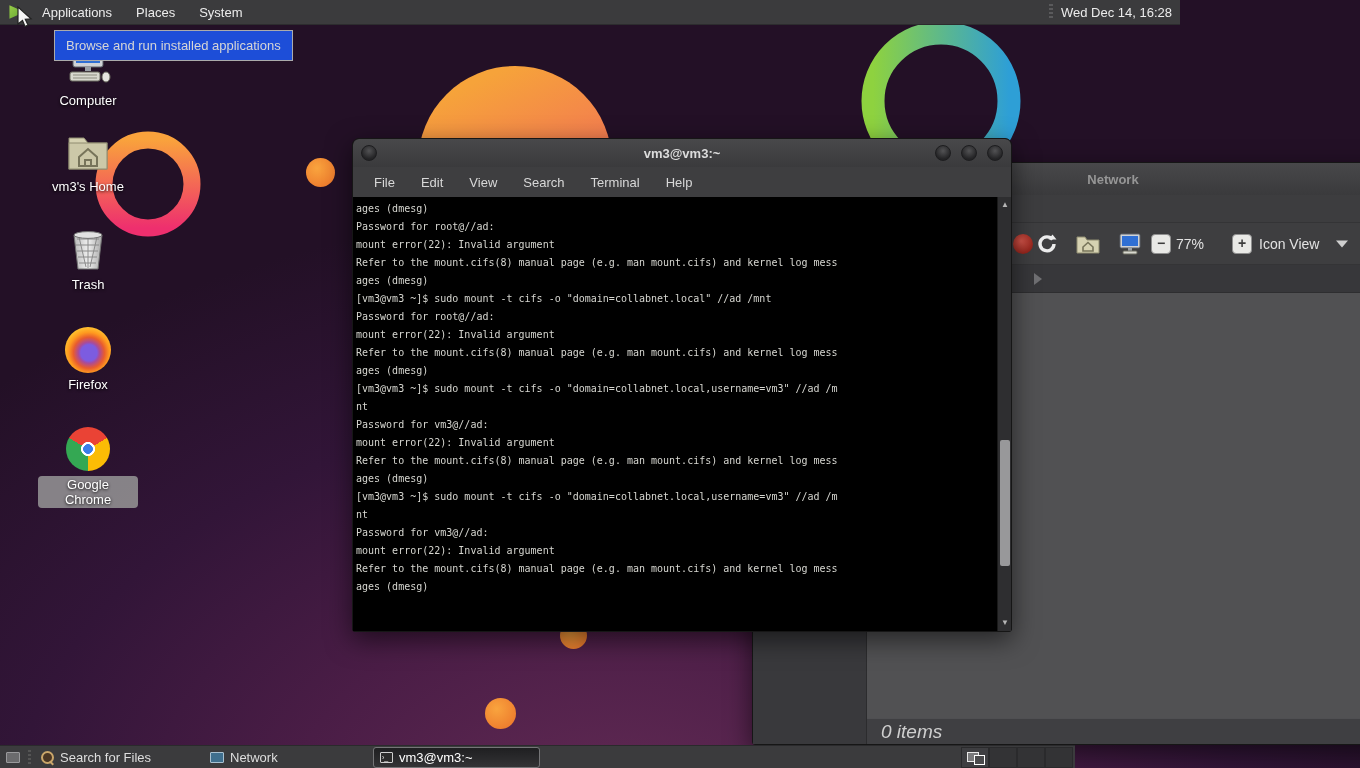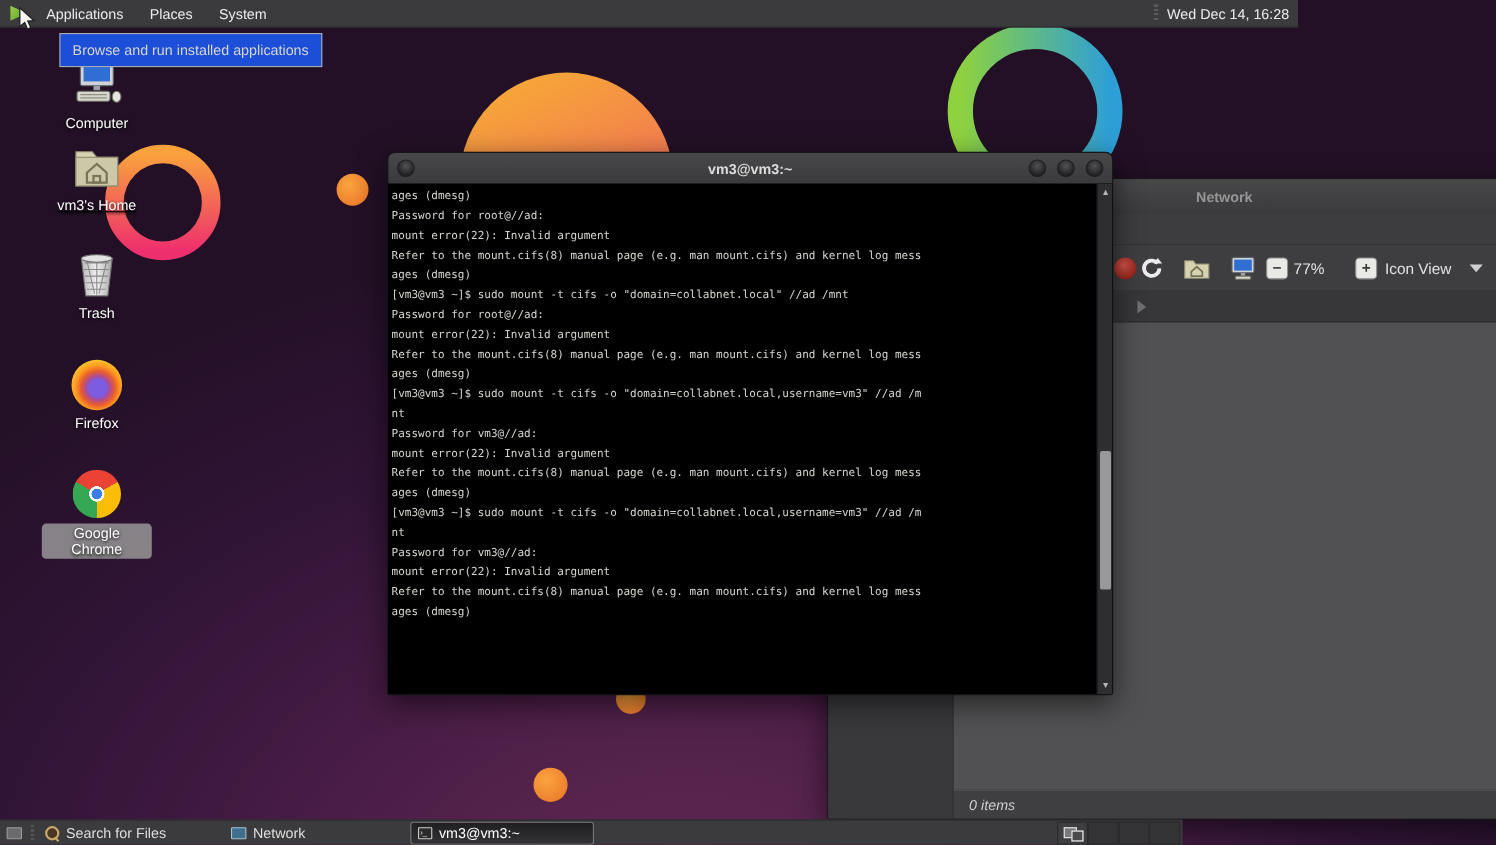--- a/index.html
+++ b/index.html
@@ -57,21 +57,21 @@
   #fm .fm-locationbar { height:28px; background:#37373a; border-bottom:1px solid #2e2e30; position:relative; flex:none; }
   .chev { position:absolute; left:252px; top:6px; color:#aaa; font-size:13px; }
   .tri-r { position:absolute; left:281px; top:8px; width:0; height:0;
     border-top:6px solid transparent; border-bottom:6px solid transparent; border-left:8px solid #6f6f72; }
   #fm .fm-body { flex:1; display:flex; min-height:0; }
   #fm .fm-sidebar { width:114px; background:#39393c; border-right:1px solid #2c2c2e; flex:none; }
   #fm .fm-main { flex:1; display:flex; flex-direction:column; min-width:0; }
   #fm .fm-content { flex:1; background:#515153; }
   #fm .fm-statusbar { height:26px; background:#3f3f42; border-top:1px solid #4f4f52;
     display:flex; align-items:center; padding-left:14px; flex:none; }
-  #fm .fm-statusbar span { font-size:13px; font-style:italic; color:#cfcfcf; }
+  #fm .fm-statusbar span { font-size:19px; font-style:italic; color:#cfcfcf; }
   
   #term { left:352px; top:138px; width:660px; height:494px; z-index:20; background:#000; }
   #term .menubar { height:30px; background:#3e3e40; display:flex; align-items:center;
     padding-left:10px; gap:4px; flex:none; }
   #term .menubar .mi { font-size:13px; color:#d8d8d8; padding:4px 11px; }
   #term .content { flex:1; position:relative; background:#000; overflow:hidden; }
   #term .textarea { position:absolute; left:3px; top:3px; right:16px; bottom:0; }
   .term-line { font-family:"DejaVu Sans Mono", monospace; font-size:10px; line-height:18px;
     color:#d6d6d0; white-space:pre; }
   .cursor { display:inline-block; width:8px; height:14px; background:#e8e8e8; vertical-align:-2px; }
@@ -139,35 +139,35 @@
     <stop offset="0" stop-color="#f9a23c"></stop>
         <stop offset="1" stop-color="#ee2f6e"></stop>
   </linearGradient>
     </defs>
   <circle cx="56" cy="56" r="44" fill="none" stroke="url(#pk)" stroke-width="17"></circle>
 </svg>
 <div class="wp dot dot1"></div>
 <div class="wp dot dot2"></div>
 <div class="wp dot dot3"></div>
 
-<div class="desk-icon" style="top:53px;text-align:center;">
+<div class="desk-icon" style="top:42px;text-align:center;">
   <div class="art">
     <svg width="48" height="46">
       <rect x="9" y="3" width="30" height="21" rx="2" fill="#cfd2d6" stroke="#5a5f66"></rect>
       <rect x="12" y="6" width="24" height="14" fill="#2f6fd4"></rect>
       <rect x="21" y="24" width="6" height="4" fill="#9aa0a6"></rect>
       <rect x="6" y="29" width="30" height="9" rx="2" fill="#d8d8cf" stroke="#6c6c60"></rect>
       <line x1="9" y1="32" x2="33" y2="32" stroke="#8d8d80"></line>
         <line x1="9" y1="35" x2="33" y2="35" stroke="#8d8d80"></line>
       <ellipse cx="42" cy="34" rx="4" ry="5" fill="#e5e5df" stroke="#6c6c60"></ellipse>
     </svg>
   </div>
   <div class="lbl">Computer</div>
 </div>
-<div class="desk-icon" style="top:128px;text-decoration:underline;">
+<div class="desk-icon" style="top:128px;">
   <div class="art">
     <svg width="48" height="44">
       <path d="M5,8 h15 l4,5 h19 v26 h-38 z" fill="#d6d2b2" stroke="#8f8c70"></path>
       <rect x="5" y="13" width="38" height="26" fill="#ccc8a8" stroke="#8f8c70"></rect>
       <path d="M15,27 l9,-8 l9,8 v9 h-18 z" fill="none" stroke="#77745a" stroke-width="2"></path>
       <rect x="21" y="30" width="6" height="6" fill="none" stroke="#77745a" stroke-width="2"></rect>
     </svg>
   </div>
   <div class="lbl">vm3's Home</div>
 </div>
@@ -264,20 +264,28 @@
 
 <div class="window" id="term">
   <div class="titlebar">
     <div class="wbtn" style="margin-left:8px;"></div>
     <div class="title">vm3@vm3:~</div>
     <div style="flex:1;"></div>
     <div class="wbtn" style="margin-right:10px;"></div>
     <div class="wbtn" style="margin-right:10px;"></div>
     <div class="wbtn" style="margin-right:8px;"></div>
   </div>
+  <div class="menubar">
+    <span class="mi">File</span>
+    <span class="mi">Edit</span>
+    <span class="mi">View</span>
+    <span class="mi">Search</span>
+    <span class="mi">Terminal</span>
+    <span class="mi">Help</span>
+  </div>
   <div class="content">
     <div class="textarea">
       <div>
           <div class="term-line">ages (dmesg)</div>
           <div class="term-line">Password for root@//ad:</div>
           <div class="term-line">mount error(22): Invalid argument</div>
           <div class="term-line">Refer to the mount.cifs(8) manual page (e.g. man mount.cifs) and kernel log mess</div>
           <div class="term-line">ages (dmesg)</div>
           <div class="term-line">[vm3@vm3 ~]$ sudo mount -t cifs -o "domain=collabnet.local" //ad /mnt</div>
           <div class="term-line">Password for root@//ad:</div>

